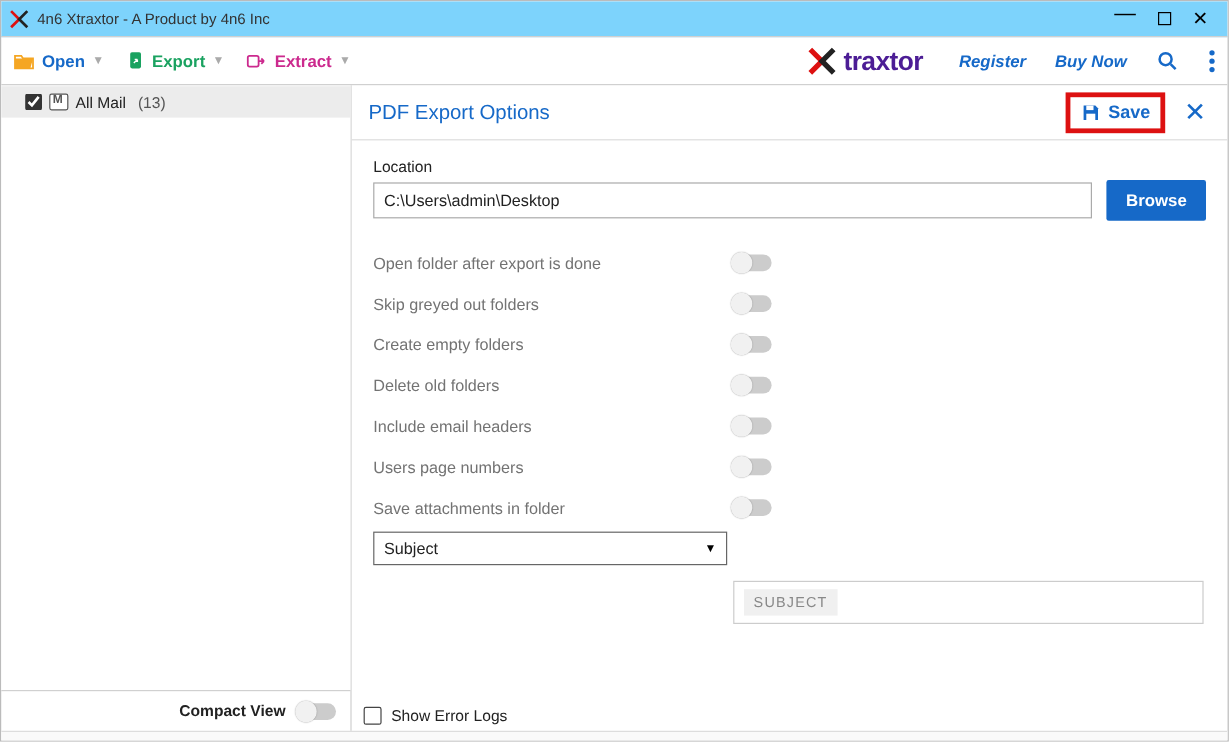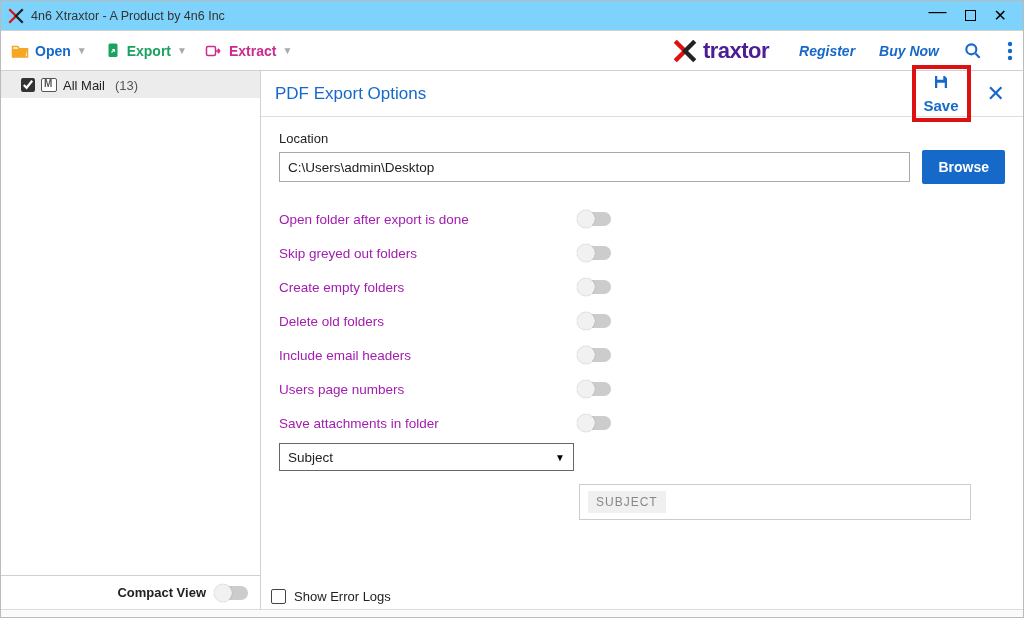--- a/index.html
+++ b/index.html
@@ -21,46 +21,46 @@
   .toolbar .tb-item .caret { color: #aaa; font-size: 10px; }
   .toolbar .tb-spacer { flex: 1; }
   .toolbar .brand { display: flex; align-items: center; gap: 4px; margin-right: 30px; }
   .toolbar .brand-text { font-size: 22px; font-weight: 700; color: #4c1d95; letter-spacing: -0.5px; }
   .toolbar .tb-right { display: flex; align-items: center; gap: 24px; font-style: italic; }
   .toolbar .tb-link { font-size: 14px; font-weight: 600; color: #1669c8; cursor: default; }
   .toolbar .search-icon, .toolbar .more-icon { color: #1669c8; }
 
   
   .main { display: flex; height: calc(618px - 30px - 40px - 10px); }
-  .sidebar { width: 260px; border-right: 1px solid #d0d0d0; display: flex; flex-direction: column; justify-content: center; }
+  .sidebar { width: 292px; border-right: 1px solid #d0d0d0; display: flex; flex-direction: column; justify-content: center; }
   .sidebar-tree { flex: 1; background: #fff; border-top: 1px solid #eee; }
   .tree-item { display: flex; align-items: center; height: 26px; padding: 0 10px 0 20px; background: #ececec; font-size: 13px; color: #222; gap: 6px; }
   .tree-item input[type=checkbox] { accent-color: #333; width: 14px; height: 14px; }
   .tree-icon { width: 16px; height: 14px; border: 1px solid #555; border-radius: 2px; position: relative; background: #fff; }
   .tree-icon::after { content: "M"; position: absolute; left: 2px; top: -1px; font-size: 10px; color: #555; font-weight: 700; }
   .tree-count { color: #555; margin-left: 4px; }
 
   .sidebar-footer { border-top: 1px solid #d0d0d0; display: flex; align-items: center; justify-content: flex-end; height: 34px; padding: 0 12px; gap: 10px; }
   .sidebar-footer-label { font-size: 13px; font-weight: 700; color: #222; }
 
   
   .content { flex: 1; display: flex; flex-direction: column; }
   .content-header { display: flex; align-items: center; height: 46px; border-bottom: 1px solid #ddd; padding: 0 14px; }
   .content-title { font-size: 17px; color: #1669c8; flex: 1; }
-  .save-btn { display: flex; align-items: center; gap: 6px; color: #1669c8; font-size: 15px; font-weight: 600; border: 4px solid #d11; padding: 4px 8px; cursor: default; margin-right: 12px; flex-direction: column; }
+  .save-btn { display: flex; align-items: center; gap: 6px; color: #1669c8; font-size: 15px; font-weight: 600; border: 4px solid #d11; padding: 4px 8px; cursor: default; margin-right: 12px; }
   .close-x { font-size: 22px; color: #1669c8; font-weight: 400; cursor: default; padding: 0 4px; }
 
   .content-body { flex: 1; padding: 14px 18px; overflow-y: auto; font-size: 13.5px; color: #222; }
   .field-label { font-size: 13px; color: #222; margin-bottom: 4px; }
   .loc-row { display: flex; align-items: center; gap: 12px; margin-bottom: 18px; }
   .loc-input { flex: 1; height: 30px; border: 1px solid #aaa; padding: 0 8px; font-size: 13.5px; color: #222; }
   .browse-btn { background: #1669c8; color: #fff; font-size: 14px; font-weight: 600; height: 34px; padding: 0 16px; border: none; cursor: default; border-radius: 2px; }
 
   .option-row { display: flex; align-items: center; height: 34px; }
-  .option-label { width: 300px; font-size: 13.5px; color: #a21caf; }
+  .option-label { width: 300px; font-size: 13.5px; color: #737373; }
 
   
   .toggle { position: relative; width: 32px; height: 14px; background: #ccc; border-radius: 7px; }
   .toggle::after { content: ""; position: absolute; left: -2px; top: -2px; width: 18px; height: 18px; background: #f1f1f1; border-radius: 50%; box-shadow: 0 0 1px rgba(0,0,0,0.4); }
   .select { width: 295px; height: 28px; border: 1px solid #666; padding: 0 8px; font-size: 13.5px; display: flex; align-items: center; justify-content: space-between; }
   .select .sel-caret { font-size: 10px; color: #000; }
   .chip-row { display: flex; margin-top: 10px; margin-left: 300px; }
   .chip-container { width: 392px; border: 1px solid #ccc; padding: 6px 8px; }
   .chip { display: inline-block; background: #f0f0f0; padding: 4px 8px; font-size: 12px; color: #888; letter-spacing: 1px; }
 

